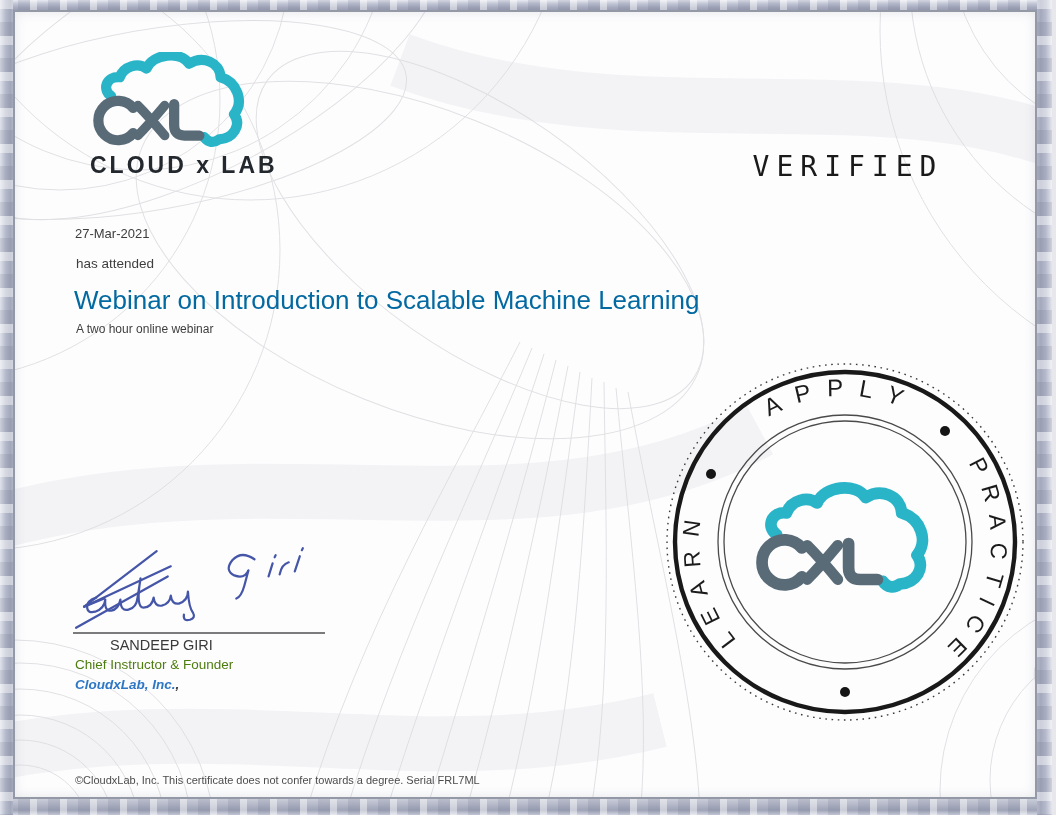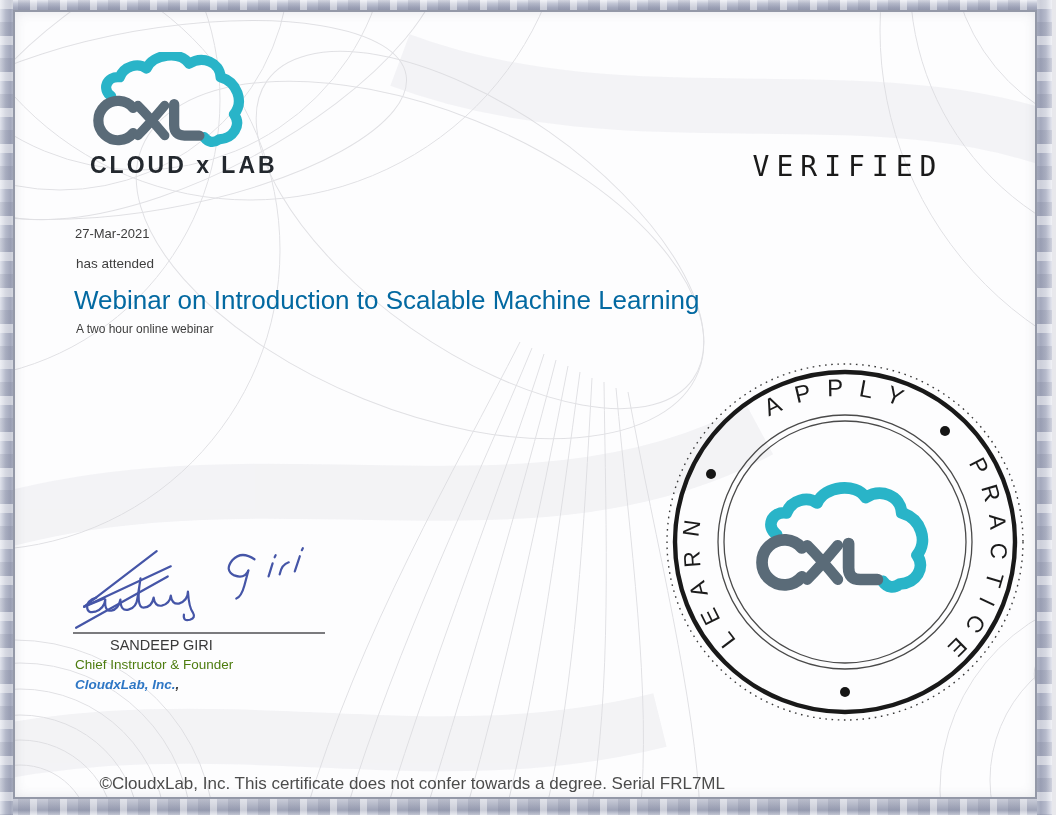--- a/index.html
+++ b/index.html
@@ -42,21 +42,21 @@
     font-family:"DejaVu Sans Mono", monospace;font-size:28px;letter-spacing:7px;
     line-height:45px;color:#1a1a1a;}
   .signature-svg{left:70px;top:540px;width:252px;height:96px;}
   .sig-line{left:73px;top:632px;width:252px;height:2px;background:#7b7b7e;}
   .sig-name{left:75px;top:637px;font-size:14.5px;color:#3a3a3a;margin-left:35px;}
   .sig-role{left:75px;top:657px;font-size:13.5px;color:#4d7c0f;}
   .sig-co{left:75px;top:677px;font-size:13.5px;font-weight:bold;font-style:italic;}
   .sig-co .co{color:#2e77c5;}
   .sig-co .comma{color:#3a3a3a;}
   .seal-svg{left:655px;top:352px;width:380px;height:380px;}
-  .footer{left:75px;top:774px;width:650px;text-align:right;font-size:17px;color:#4c4c4c;}
+  .footer{left:75px;top:774px;width:650px;text-align:left;font-size:11px;color:#4c4c4c;}
   .seal-word{font-family:"Liberation Sans",sans-serif;fill:#1b1b1b;}
   .w-apply{font-size:24px;letter-spacing:15px;}
   .w-practice{font-size:23px;letter-spacing:12px;}
   .w-learn{font-size:23px;letter-spacing:13px;}
 </style>
 </head>
 <body>
 
 <div class="stage">
 

